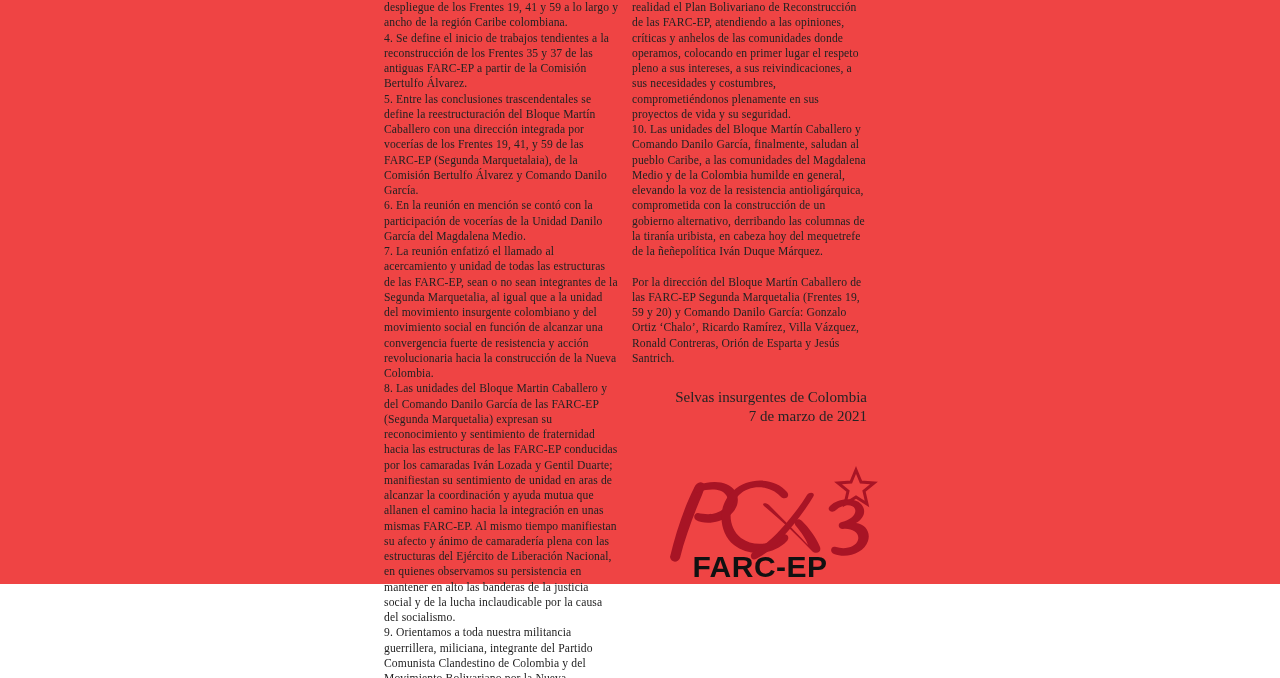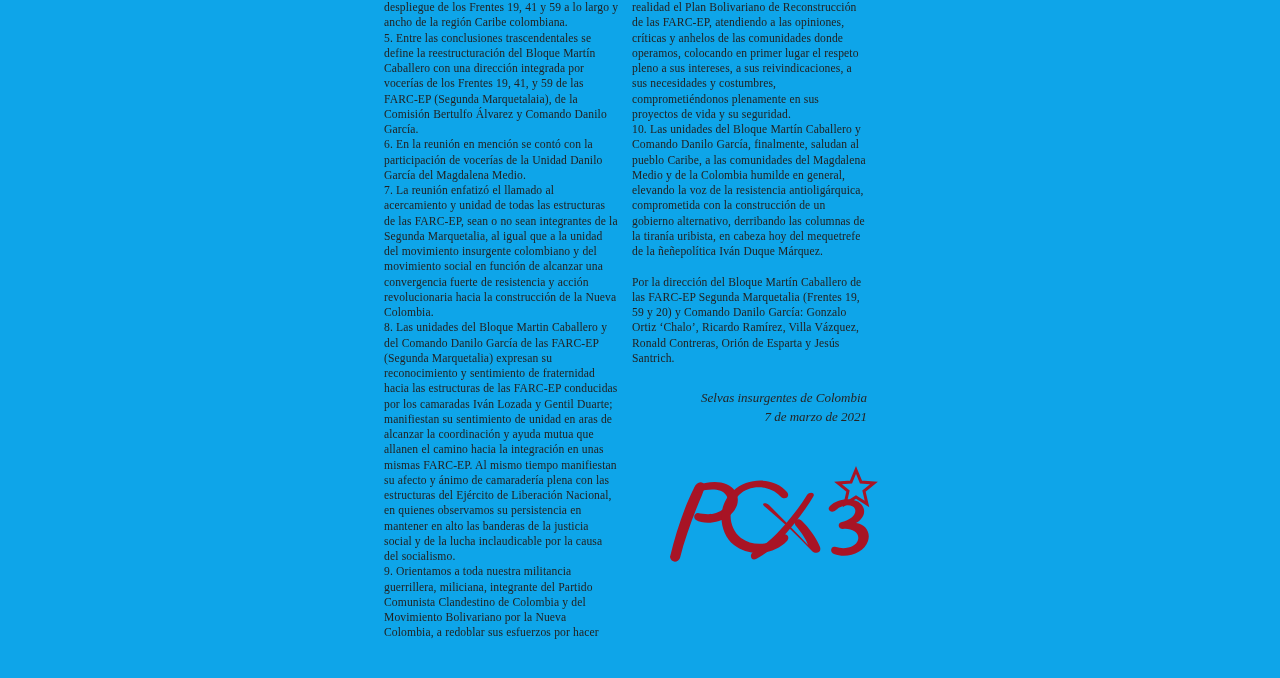--- a/index.html
+++ b/index.html
@@ -11,22 +11,22 @@
     width: 1280px;
     height: 678px;
     overflow: hidden;
     font-family: "Liberation Serif", "DejaVu Serif", serif;
     color: #1a1a1a;
   }
 
   .page {
     position: relative;
     width: 1280px;
-    height: 678px;
-    background: #0ea5e9;
+    height: 584px;
+    background: #ef4444;
   }
 
   
   .columns {
     position: absolute;
     left: 384px;
     top: 0px;
     width: 486px;
     height: 678px;
   }
@@ -48,22 +48,21 @@
     color: #222222;
     word-spacing: 0.01em;
   }
 
   .col p.gap-before { margin-top: 15.25px; }
 
   
   .closing {
     margin-top: 22px;
     text-align: right;
-    font-style: italic;
-    font-size: 13px;
+    font-size: 15px;
     line-height: 19px;
     color: #242424;
   }
   .closing .line { display: block; }
 
   
   .logo-wrap {
     position: absolute;
     left: 640px;
     top: 462px;
@@ -87,20 +86,21 @@
 </style>
 </head>
 <body>
 
 <div class="page">
 
   <div class="columns">
 
     <div class="col col-left">
       <p>despliegue de los Frentes 19, 41 y 59 a lo largo y ancho de la región Caribe colombiana.</p>
+      <p>4.   Se define el inicio de trabajos tendientes a la reconstrucción de los Frentes 35 y 37 de las antiguas FARC-EP a partir de la Comisión Bertulfo Álvarez.</p>
       <p>5.  Entre las conclusiones trascendentales se define la reestructuración del Bloque Martín Caballero con una dirección integrada por vocerías de los Frentes 19, 41, y 59 de las FARC-EP (Segunda Marquetalaia), de la Comisión Bertulfo Álvarez y Comando Danilo García.</p>
       <p>6.  En la reunión en mención se contó con la participación de vocerías de la Unidad Danilo García del Magdalena Medio.</p>
       <p>7.  La reunión enfatizó el llamado al acercamiento y unidad de todas las estructuras de las FARC-EP, sean o no sean integrantes de la Segunda Marquetalia, al igual que a la unidad del movimiento insurgente colombiano y del movimiento social en función de alcanzar una convergencia fuerte de resistencia y acción revolucionaria hacia la construcción de la Nueva Colombia.</p>
       <p>8.  Las unidades del Bloque Martin Caballero y del Comando Danilo García de las FARC-EP (Segunda Marquetalia) expresan su reconocimiento y sentimiento de fraternidad hacia las estructuras de las FARC-EP conducidas por los camaradas Iván Lozada y Gentil Duarte; manifiestan su sentimiento de unidad en aras de alcanzar la coordinación y ayuda mutua que allanen el camino hacia la integración en unas mismas FARC-EP. Al mismo tiempo manifiestan su afecto y ánimo de camaradería plena con las estructuras del Ejército de Liberación Nacional, en quienes observamos su persistencia en mantener en alto las banderas de la justicia social  y de la lucha inclaudicable por la causa del socialismo.</p>
       <p>9.  Orientamos a toda nuestra militancia guerrillera, miliciana, integrante del Partido Comunista Clandestino de Colombia y del Movimiento Bolivariano por la Nueva Colombia, a redoblar sus esfuerzos por hacer</p>
     </div>
 
     <div class="col col-right">
       <p>realidad el Plan Bolivariano de Reconstrucción de las FARC-EP, atendiendo a las opiniones, críticas y anhelos de las comunidades donde operamos, colocando en primer lugar el respeto pleno a sus intereses, a sus reivindicaciones, a sus necesidades y costumbres, comprometiéndonos plenamente en sus proyectos de vida y su seguridad.</p>
       <p>10.   Las unidades del Bloque Martín Caballero y Comando Danilo García, finalmente, saludan al pueblo Caribe, a las comunidades del Magdalena Medio y de la Colombia humilde en general, elevando la voz de la resistencia antioligárquica, comprometida con la construcción de un gobierno alternativo, derribando las columnas de la tiranía uribista, en cabeza hoy del mequetrefe de la ñeñepolítica Iván Duque Márquez.</p>
@@ -138,15 +138,16 @@
 
         <path d="M190 44 C198 36 214 35 221 42 C227 48 224 57 216 61
                  C225 62 231 70 228 79 C224 91 207 97 194 92 C189 90 191 83 196 85
                  C205 88 216 85 218 78 C220 71 212 66 203 67 C198 67 197 61 202 60
                  C210 58 217 53 215 47 C213 42 203 42 196 48 C192 52 186 48 190 44 Z"></path>
 
         <path d="M216 8 L221 20 L234 21 L224 29 L227 42 L216 35 L205 42 L208 29
                  L198 21 L211 20 Z" fill="none" stroke="#a81425" stroke-width="3"></path>
       </g>
     </svg>
+    <div class="logo-caption">FARC-EP</div>
   </div>
 
 </div>
 
 </body></html>

